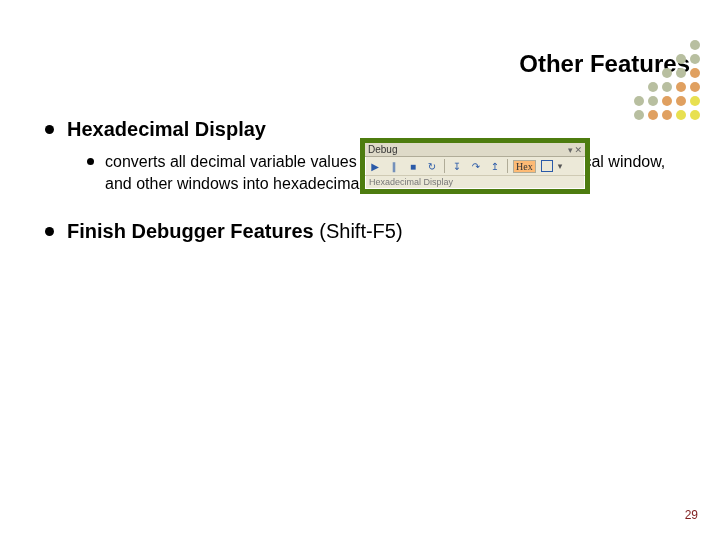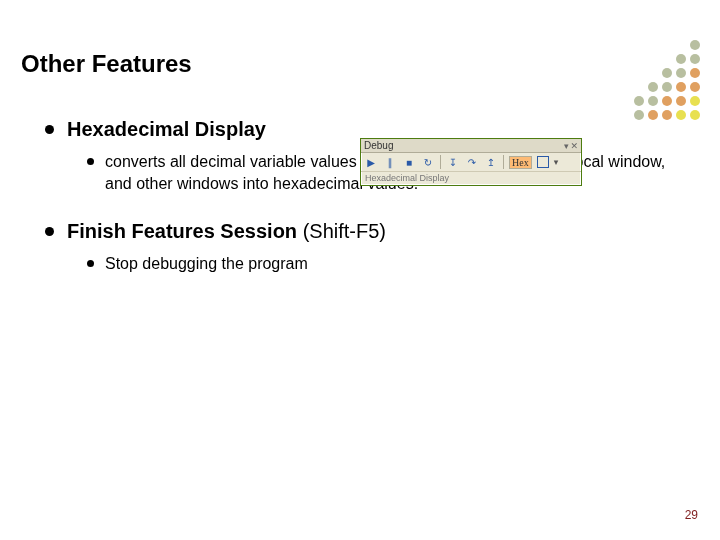--- a/index.html
+++ b/index.html
@@ -17,20 +17,21 @@
     width: 720px;
     height: 540px;
     position: relative;
     box-sizing: border-box;
     padding: 50px 30px 30px 20px;
   }
   .title {
     font-size: 24px;
     font-weight: bold;
     margin: 0 0 40px 1px;
+    text-align: right;
   }
   ul.top {
     list-style: none;
     margin: 0;
     padding: 0 0 0 25px;
   }
   ul.top > li {
     position: relative;
     padding-left: 22px;
     margin-bottom: 26px;
@@ -91,21 +92,21 @@
   .c-emp { background: transparent; }
   
   .toolbar {
     position: absolute;
     top: 138px;
     left: 360px;
     width: 220px;
     font-size: 10px;
     font-family: Tahoma, Arial, sans-serif;
     color: #333;
-    border: 1px solid #4d7c0f;
+    border: 5px solid #4d7c0f;
     background: #ece9d8;
     box-shadow: 0 0 0 1px #fff inset;
   }
   .toolbar-title {
     display: flex;
     justify-content: space-between;
     align-items: center;
     padding: 1px 3px;
     background: #dedac8;
     border-bottom: 1px solid #b0ac98;
@@ -199,25 +200,22 @@
     <li>
       <div class="item-head">
         <span class="bold">Hexadecimal Display</span><span></span>
       </div>
       <ul class="sub">
         <li> converts all decimal variable values that are in the watch window, local window, and other windows into hexadecimal values.</li>
       </ul>
     </li>
     <li>
       <div class="item-head">
-        <span class="bold">Finish Features Session</span><span> (Shift-F5)</span>
+        <span class="bold">Finish Debugger Features</span><span> (Shift-F5)</span>
       </div>
-      <ul class="sub">
-        <li>Stop debugging the program</li>
-      </ul>
     </li>
   </ul>
 
   <div class="toolbar">
     <div class="toolbar-title">
       <span>Debug</span>
       <span class="tctl">
         <span>▾</span>
         <span>✕</span>
       </span>

